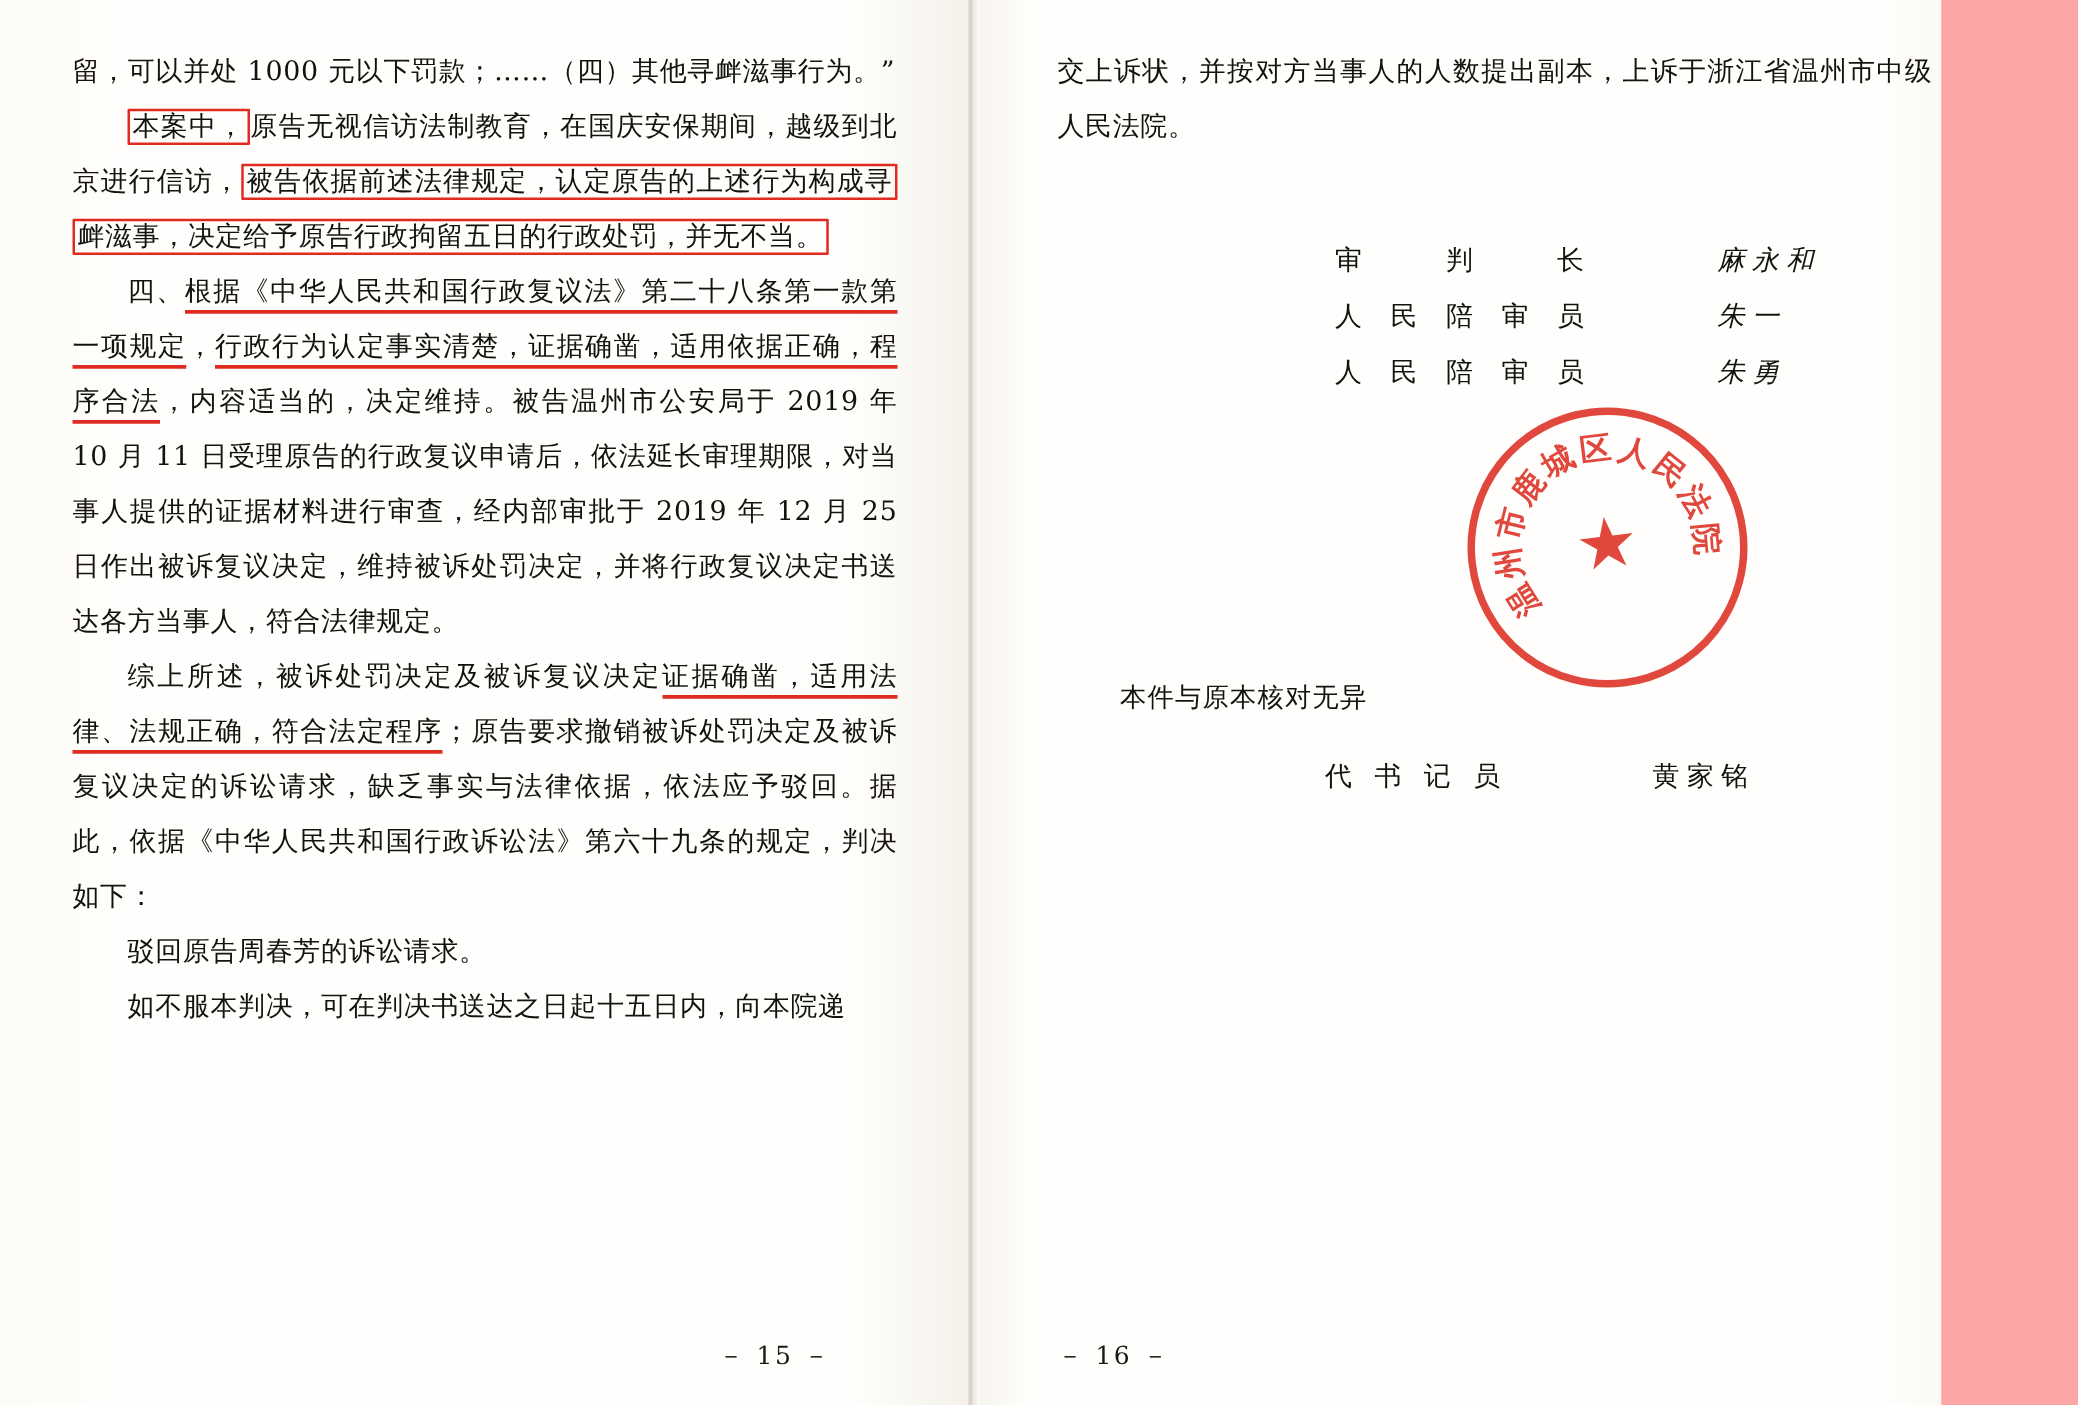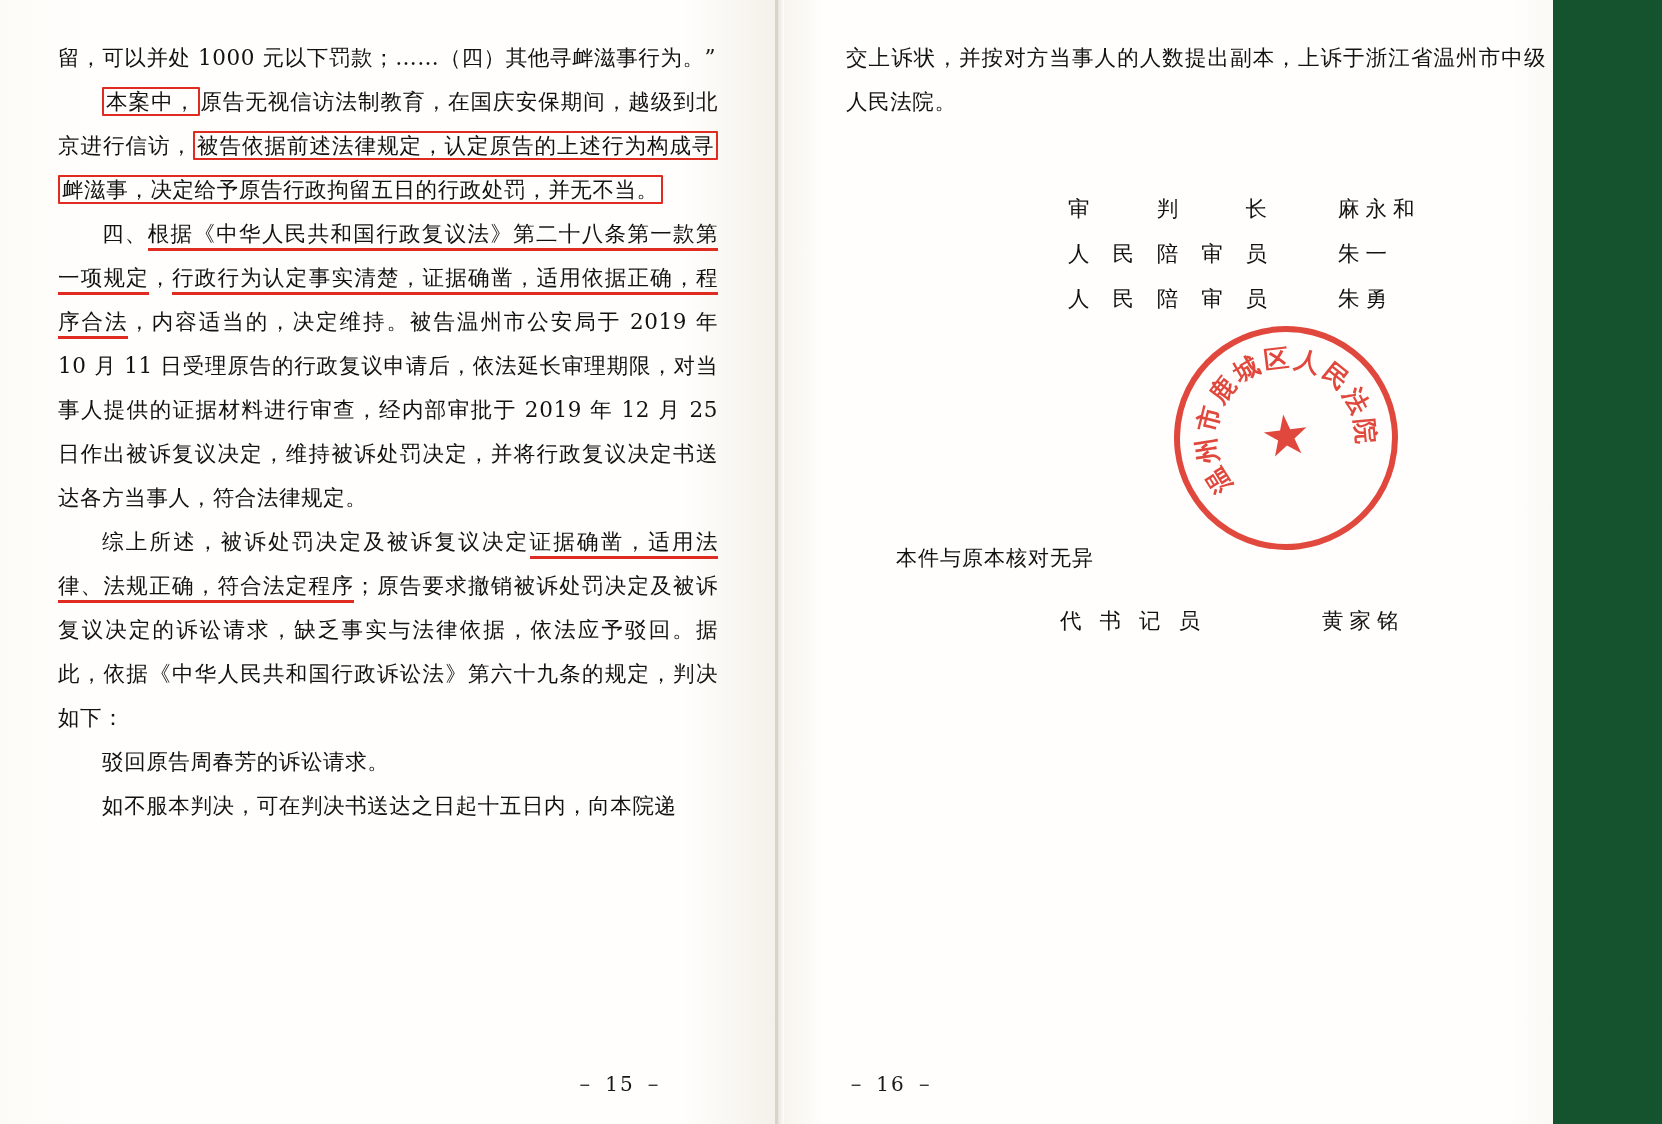--- a/index.html
+++ b/index.html
@@ -4,21 +4,21 @@
 <style>
   html, body {
     margin: 0;
     padding: 0;
     background: #ffffff;
   }
   .page {
     position: relative;
     width: 1662px;
     height: 1124px;
-    background: #14532d;
+    background: #fca5a5;
     font-family: "DejaVu Serif", "Liberation Serif", serif;
     overflow: hidden;
   }
   .spread {
     display: flex;
     width: 100%;
     height: 100%;
   }
   .leaf {
     position: relative;
@@ -115,22 +115,23 @@
     align-items: baseline;
   }
   .sig-title {
     width: 200px;
     display: flex;
     justify-content: space-between;
     letter-spacing: 1px;
   }
   .sig-title span { display: inline-block; }
   .sig-name {
-    margin-left: 70px;
+    margin-left: 106px;
     letter-spacing: 6px;
+    font-style: italic;
   }
 
   .seal {
     position: absolute;
     left: 396px;
     top: 326px;
     width: 212px;
     height: 212px;
     border-radius: 50%;
     border: 6px solid #dd2b1e;

